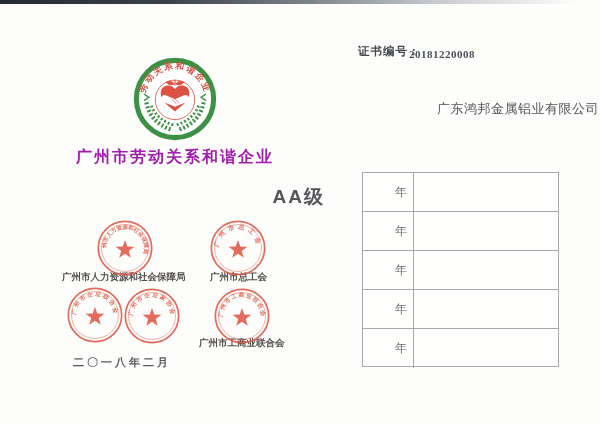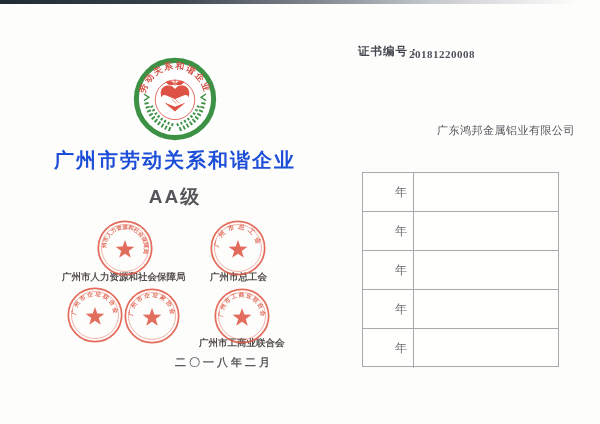--- a/index.html
+++ b/index.html
@@ -21,24 +21,24 @@
   .logo{position:absolute;left:133px;top:57px;width:84px;height:84px;}
   .logo .ring{fill:#ffffff;stroke:#3c9144;stroke-width:6;}
   .logo .ring-text{fill:#d34f44;font-size:10.5px;font-weight:bold;letter-spacing:2px;
     font-family:"Liberation Serif",serif;}
   .logo .heart-ring{fill:none;stroke:#dd5244;stroke-width:1;}
   .logo .heart{fill:#dd5244;}
   .logo .wreath{fill:none;stroke:#3c9144;stroke-width:5;stroke-dasharray:2.2 2.6;}
   .logo .chev{fill:none;stroke:#3c9144;stroke-width:1.6;}
   .title-line1{
     position:absolute;left:25px;top:147px;width:300px;text-align:center;
-    font-size:20px;font-weight:bold;letter-spacing:2px;color:#1d4ed8;
+    font-size:16px;font-weight:bold;letter-spacing:2px;color:#a21caf;
   }
   .title-line2{
-    position:absolute;left:25px;top:184px;width:300px;text-align:center;
+    position:absolute;left:25px;top:184px;width:300px;text-align:right;
     font-size:19px;font-weight:bold;letter-spacing:2px;color:#55555a;
   }
   .seal{position:absolute;width:58px;height:58px;opacity:.88;z-index:2;}
   .seal .s-ring{fill:none;stroke:#e05a48;stroke-width:3;}
   .seal .s-ring2{fill:none;stroke:#e05a48;stroke-width:.9;}
   .seal .s-star{fill:#e05a48;}
   .seal .s-text{fill:#e05a48;font-weight:bold;font-family:"Liberation Serif",serif;}
   .seal-1{left:96px;top:219px;}
   .seal-2{left:209px;top:219px;}
   .seal-3{left:66px;top:286px;}
@@ -46,37 +46,37 @@
   .seal-5{left:213px;top:287px;}
   .seal-label{
     position:absolute;font-size:9.5px;font-weight:bold;color:#514d4b;
     letter-spacing:0px;white-space:nowrap;z-index:1;
   }
   .seal-label-1{left:62px;top:271px;}
   .seal-label-2{left:210px;top:271px;}
   .seal-label-3{left:61px;top:337px;letter-spacing:-.3px;}
   .seal-label-4{left:199px;top:337px;}
   .issue-date{
-    position:absolute;left:73px;top:355px;width:200px;text-align:right;
+    position:absolute;left:73px;top:355px;width:200px;text-align:left;
     font-size:11px;color:#5a5a5e;letter-spacing:3px;font-weight:bold;
   }
   
   .field-label{
     position:absolute;font-size:11.5px;font-weight:bold;color:#44474f;
     letter-spacing:1px;white-space:nowrap;
   }
   .cert-no-label{left:358px;top:44px;}
   .cert-no-value{
     position:absolute;left:409px;top:48px;font-size:11px;color:#4c505a;
     font-family:"Liberation Serif",serif;letter-spacing:.5px;font-weight:bold;
   }
   .holder-label{left:358px;top:96px;}
   .holder-value{
-    position:absolute;left:437px;top:100px;font-size:11px;color:#54555c;
-    font-family:"Liberation Serif",serif;letter-spacing:.5px;white-space:nowrap;margin-top:23px;
+    position:absolute;left:437px;top:100px;font-size:13px;color:#54555c;
+    font-family:"Liberation Serif",serif;letter-spacing:.5px;white-space:nowrap;
   }
   .table-title{left:358px;top:156px;font-size:11px;letter-spacing:1.5px;}
   .verify-table{
     position:absolute;left:362px;top:172px;width:197px;height:195px;
     border:1px solid #a9a9ab;box-sizing:border-box;background:#fefefd;
   }
   .vrow{display:flex;height:39px;border-bottom:1px solid #a9a9ab;box-sizing:border-box;}
   .vrow:last-child{border-bottom:none;}
   .vcell-year{
     width:51px;border-right:1px solid #a9a9ab;box-sizing:border-box;

